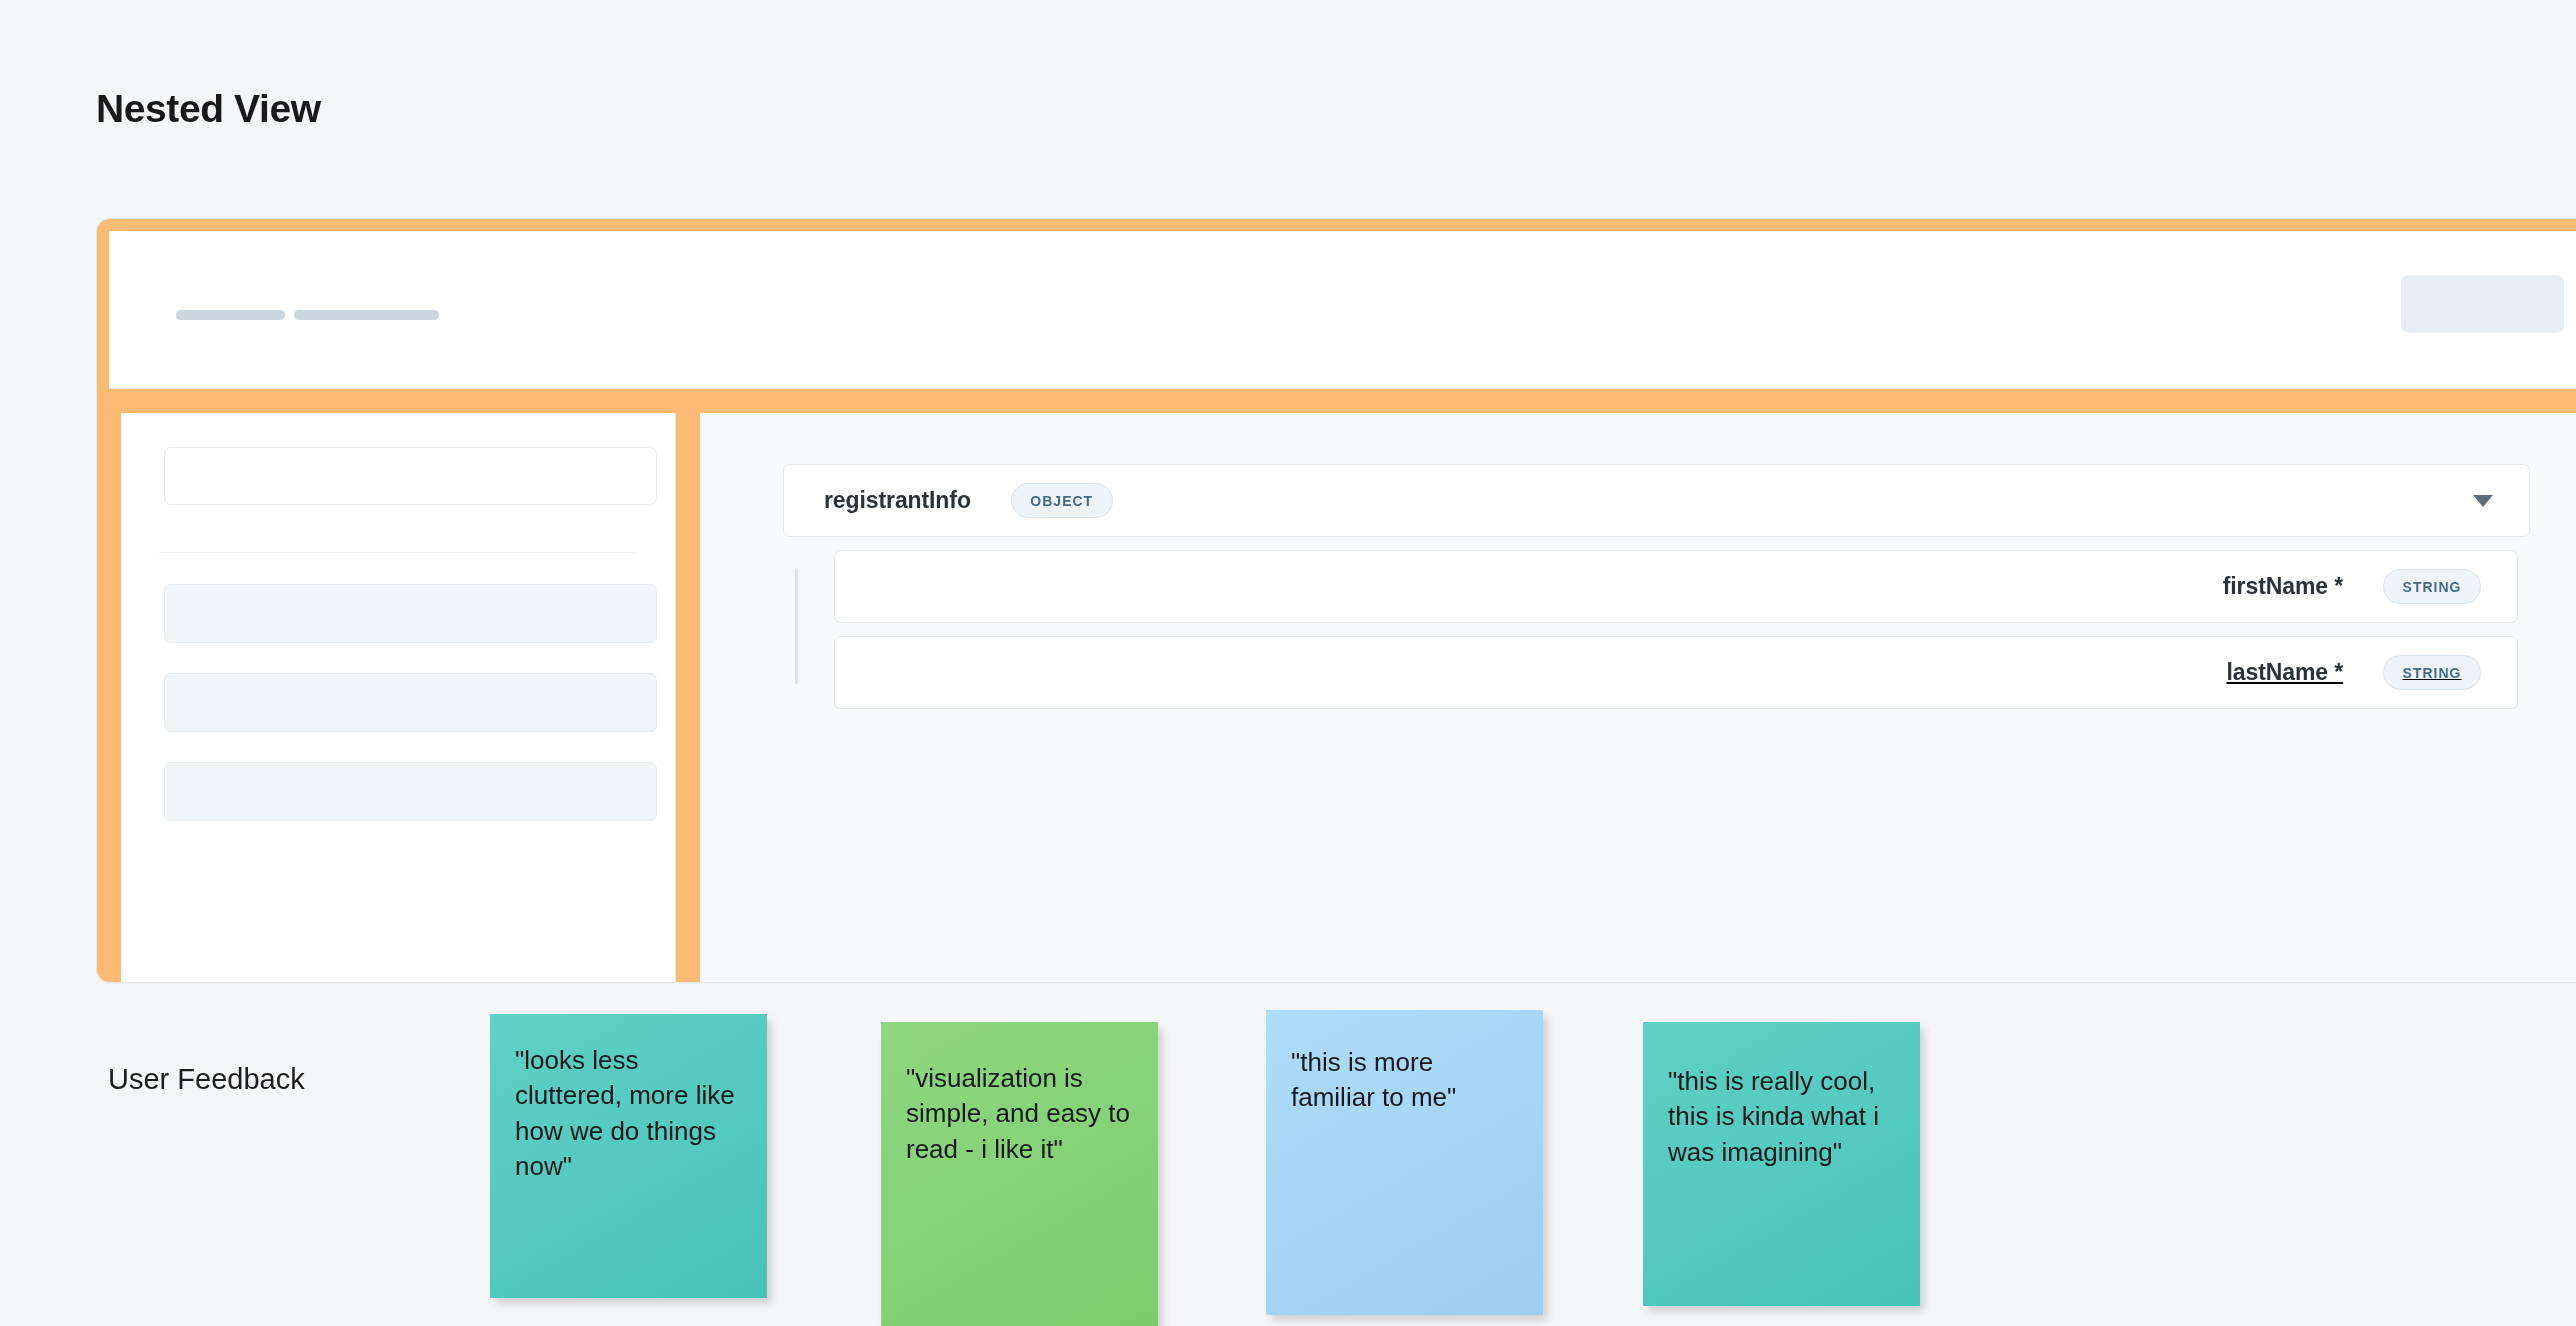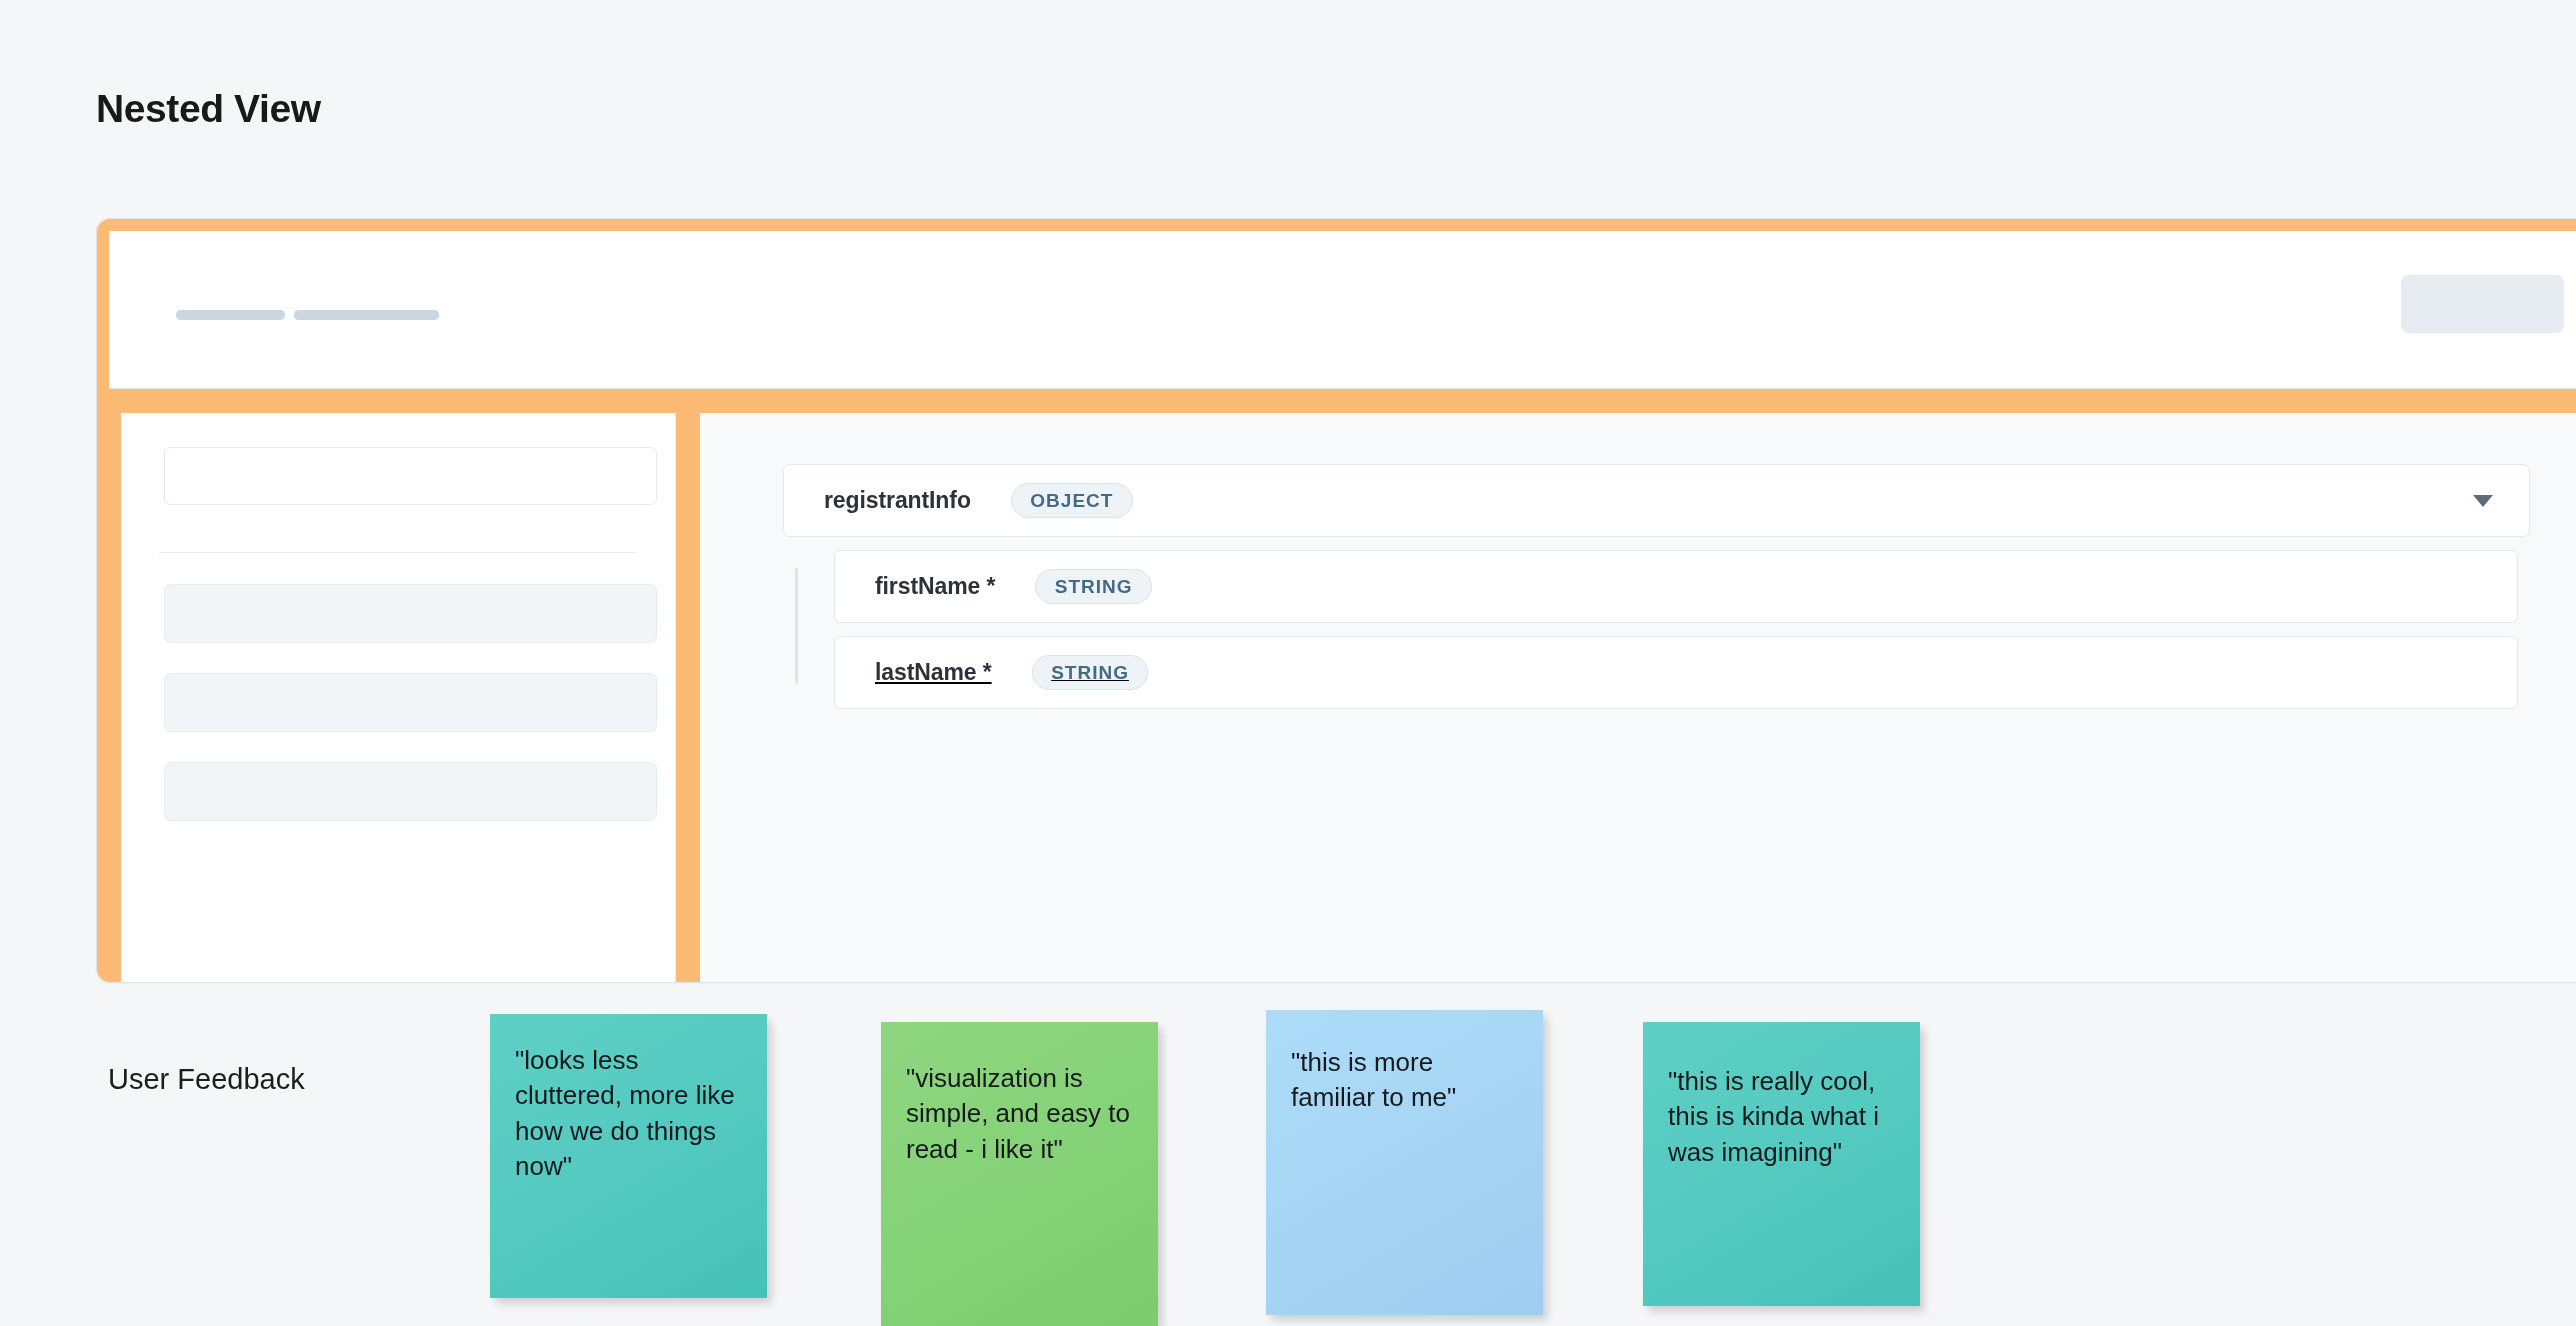--- a/index.html
+++ b/index.html
@@ -138,21 +138,21 @@
   .type-badge {
     margin-left: 28px;
     display: inline-flex;
     align-items: center;
     justify-content: center;
     height: 35px;
     padding: 0 18.5px;
     background: #eef3f7;
     border: 0.9px solid #d9e3eb;
     border-radius: 17.6px;
-    font-size: 19px;
+    font-size: 14px;
     font-weight: 700;
     letter-spacing: 1px;
     color: #436b85;
   }
 
   .chevron-down-icon {
     margin-left: auto;
     width: 0; height: 0;
     border-left: 10.2px solid transparent;
     border-right: 10.2px solid transparent;
@@ -177,20 +177,21 @@
 
   .tree-child-row {
     display: flex;
     align-items: center;
     height: 73px;
     background: #ffffff;
     border: 0.9px solid #e2e7ec;
     border-radius: 6.5px;
     padding: 0 24px 0 28px;
     margin-bottom: 13px;
+    justify-content: flex-end;
   }
   .tree-child-row:last-child { margin-bottom: 0; text-decoration: underline; }
 
   
   .feedback-section {
     position: absolute;
     left: 0;
     top: 933px;
     width: 2380px;
     height: 333px;

